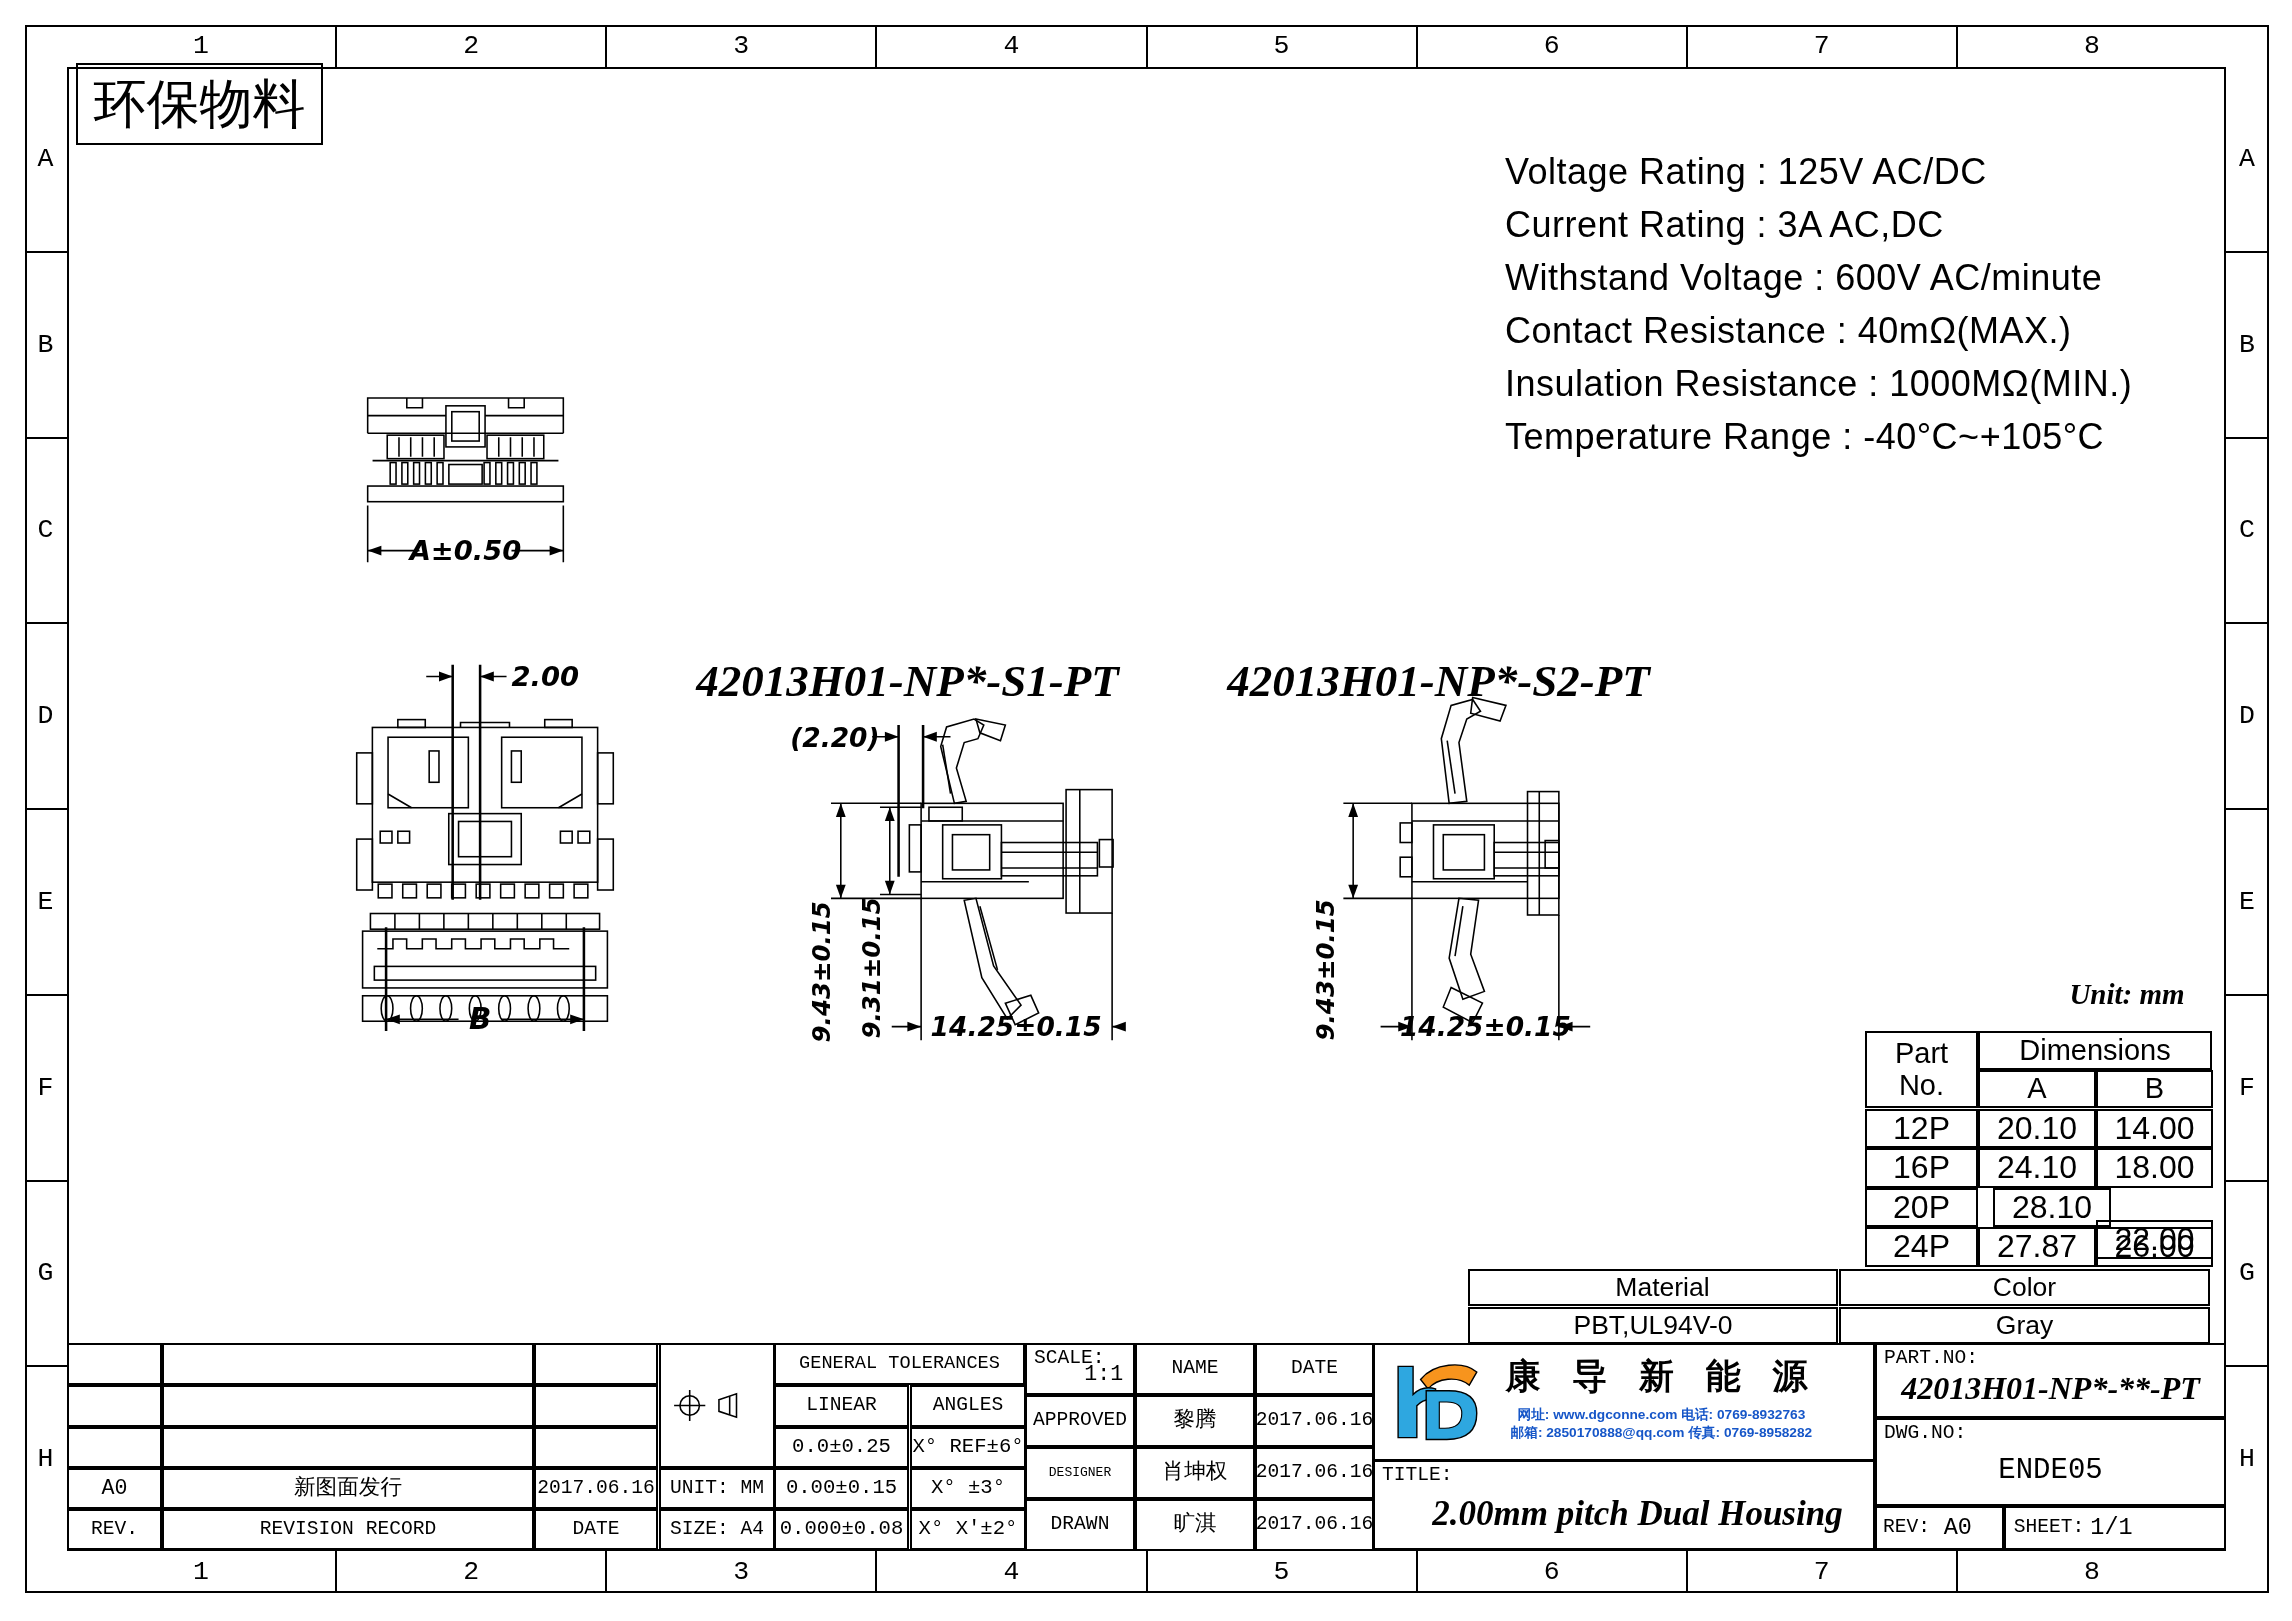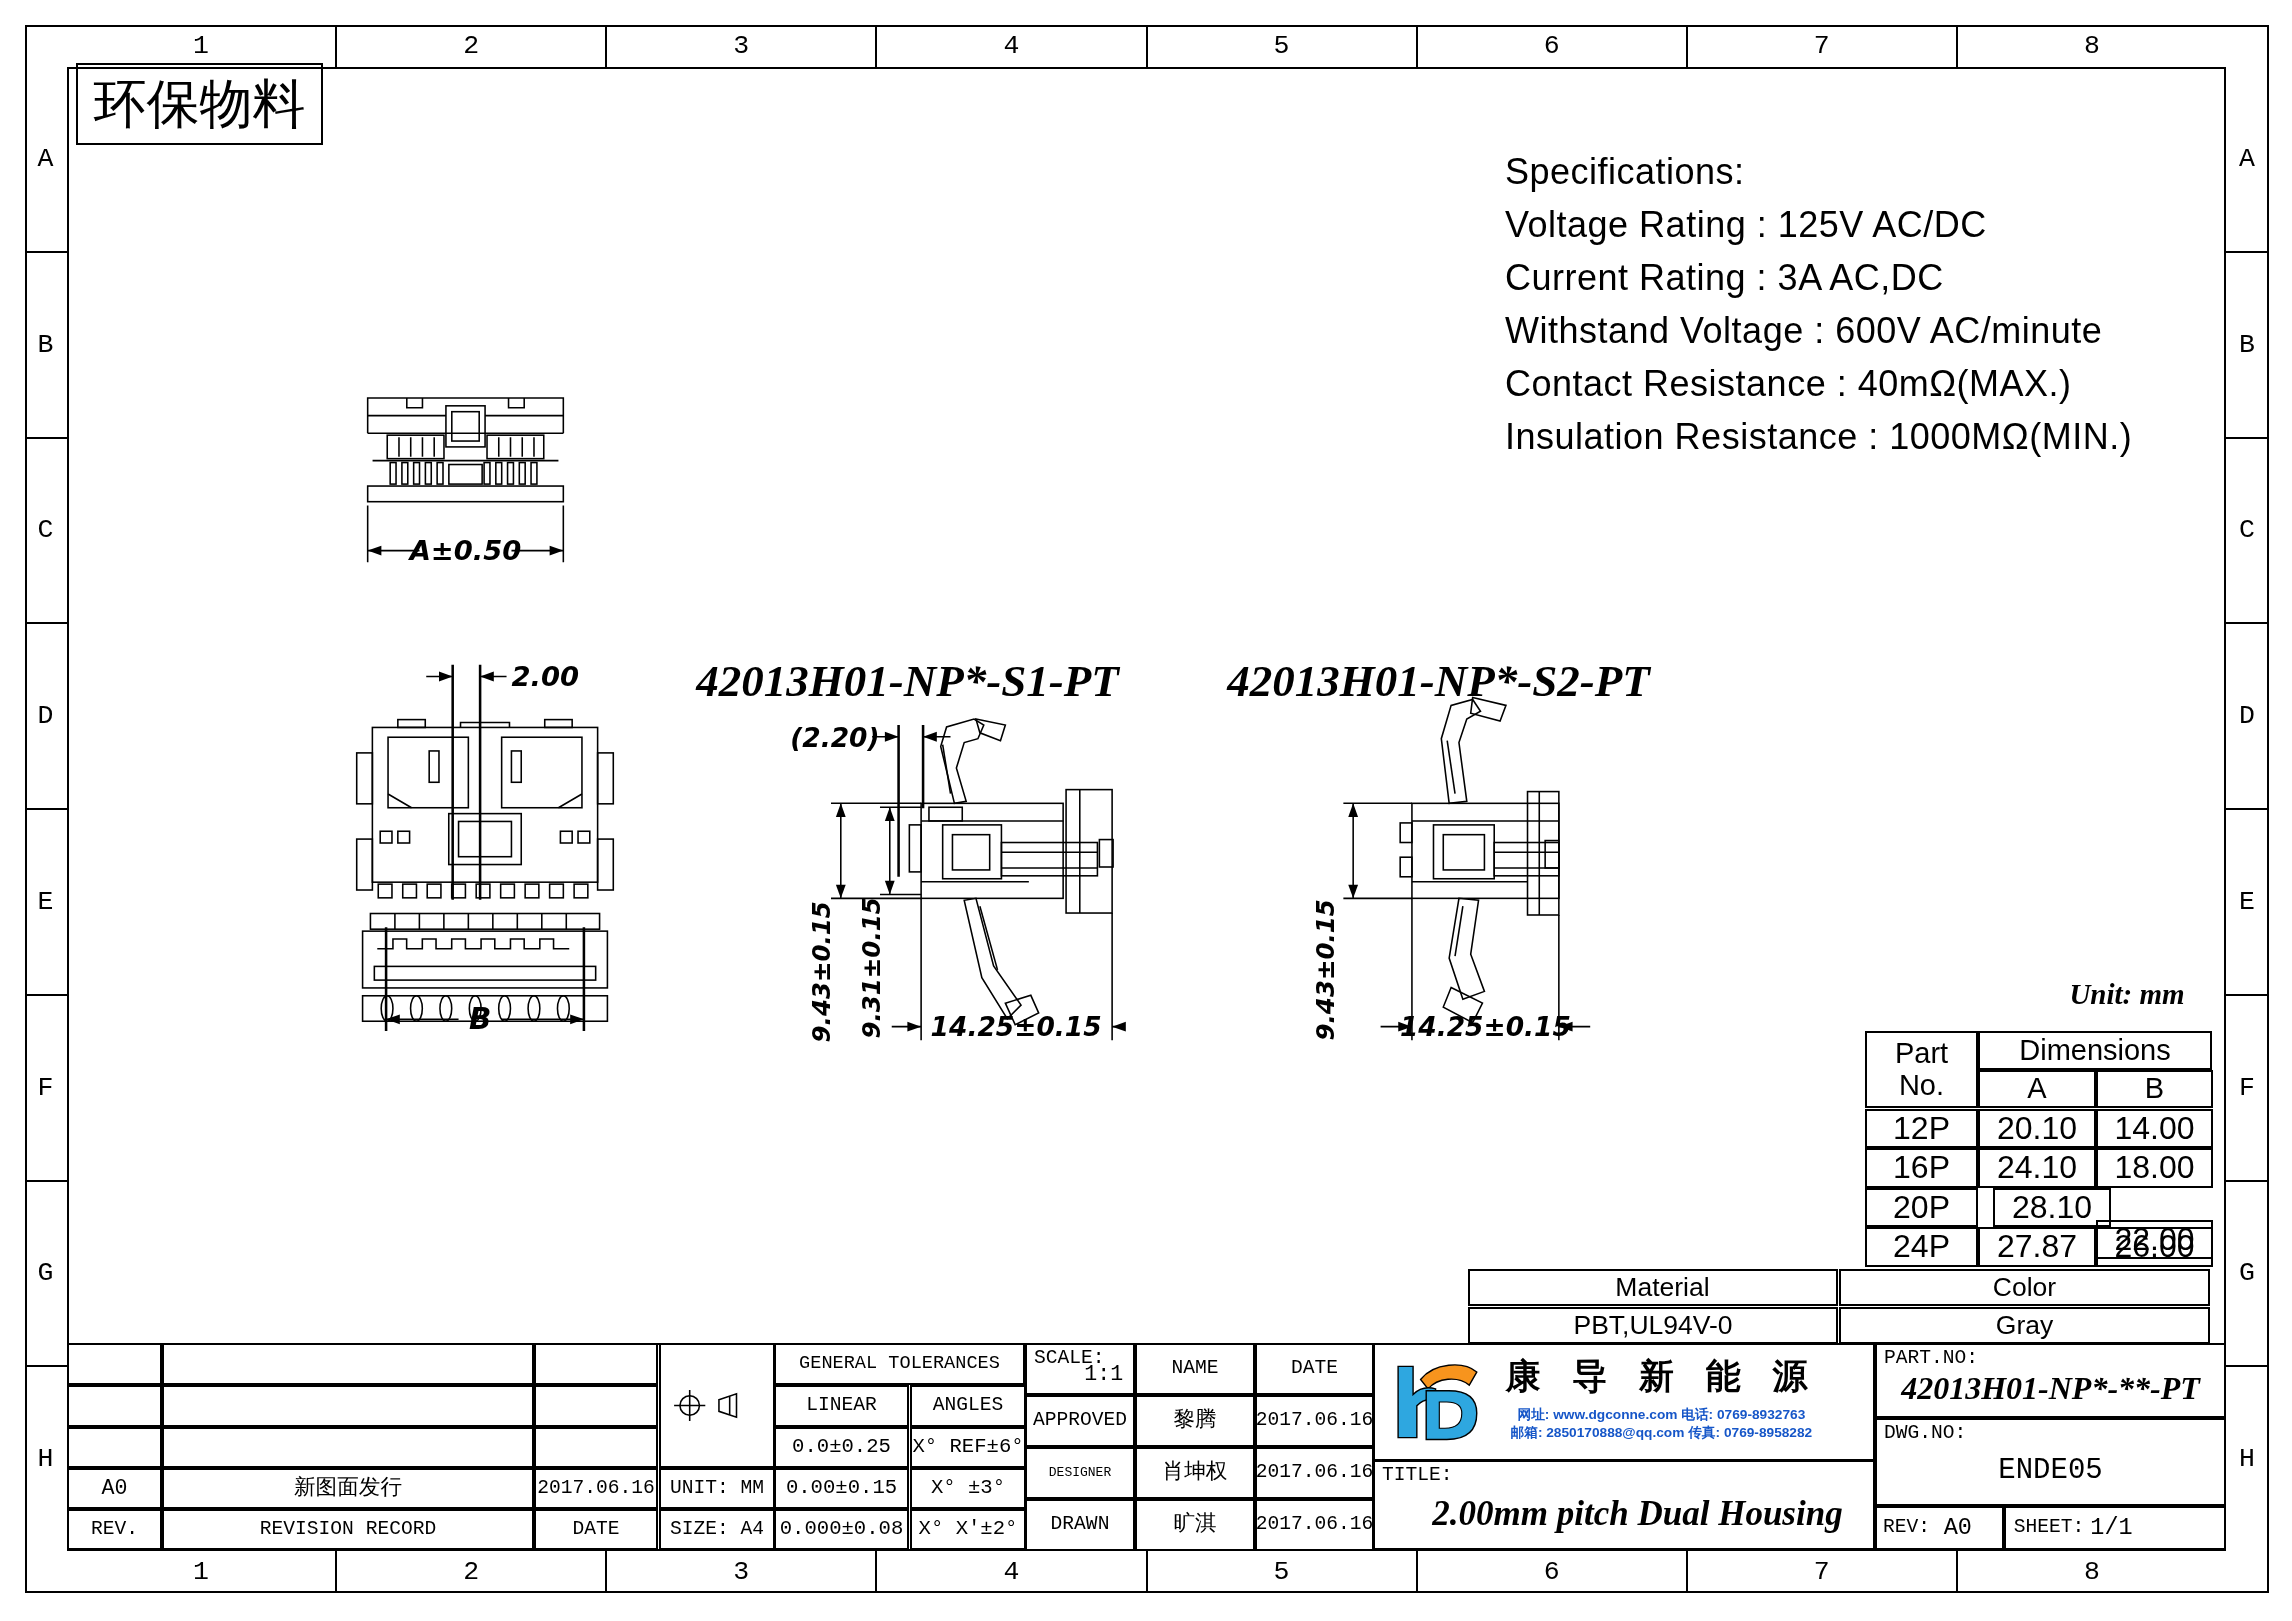--- a/index.html
+++ b/index.html
@@ -73,26 +73,26 @@
       <div class="bandcell">F</div>
       <div class="bandcell">G</div>
       <div class="bandcell">H</div>
     </div>
 
   <div class="cell" style="left:76px;top:63px;width:247px;height:82px;border-width:2.9px;">
     <span style="font-family:'DejaVu Serif',serif;font-size:53px;">环保物料</span>
   </div>
 
   <div class="abs speclines sans" style="left:1505px;top:145px;font-size:36px;line-height:53px;letter-spacing:0.5px;">
-    <div>Specifications:</div>
     <div>Voltage Rating : 125V AC/DC</div>
     <div>Current Rating : 3A AC,DC</div>
     <div>Withstand Voltage : 600V AC/minute</div>
     <div>Contact Resistance : 40mΩ(MAX.)</div>
     <div>Insulation Resistance : 1000MΩ(MIN.)</div>
+    <div>Temperature Range : -40°C~+105°C</div>
   </div>
 
   <div class="abs serbi" style="left:686px;top:655px;width:443px;font-size:45px;text-align:center;">42013H01-NP*-S1-PT</div>
   <div class="abs serbi" style="left:1217px;top:655px;width:443px;font-size:45px;text-align:center;">42013H01-NP*-S2-PT</div>
 
   <div class="abs serbi" style="left:2039px;top:978px;width:176px;font-size:29px;text-align:center;">Unit: mm</div>
 
   <svg class="abs" style="left:353px;top:384px;" width="225" height="208" viewBox="0 0 230 212">
     <path class="ln" d="M15,50 V14 H215 V50"></path>
     <path class="ln" d="M55,14 v10 h16 v-10 M159,14 v10 h16 v-10"></path>

